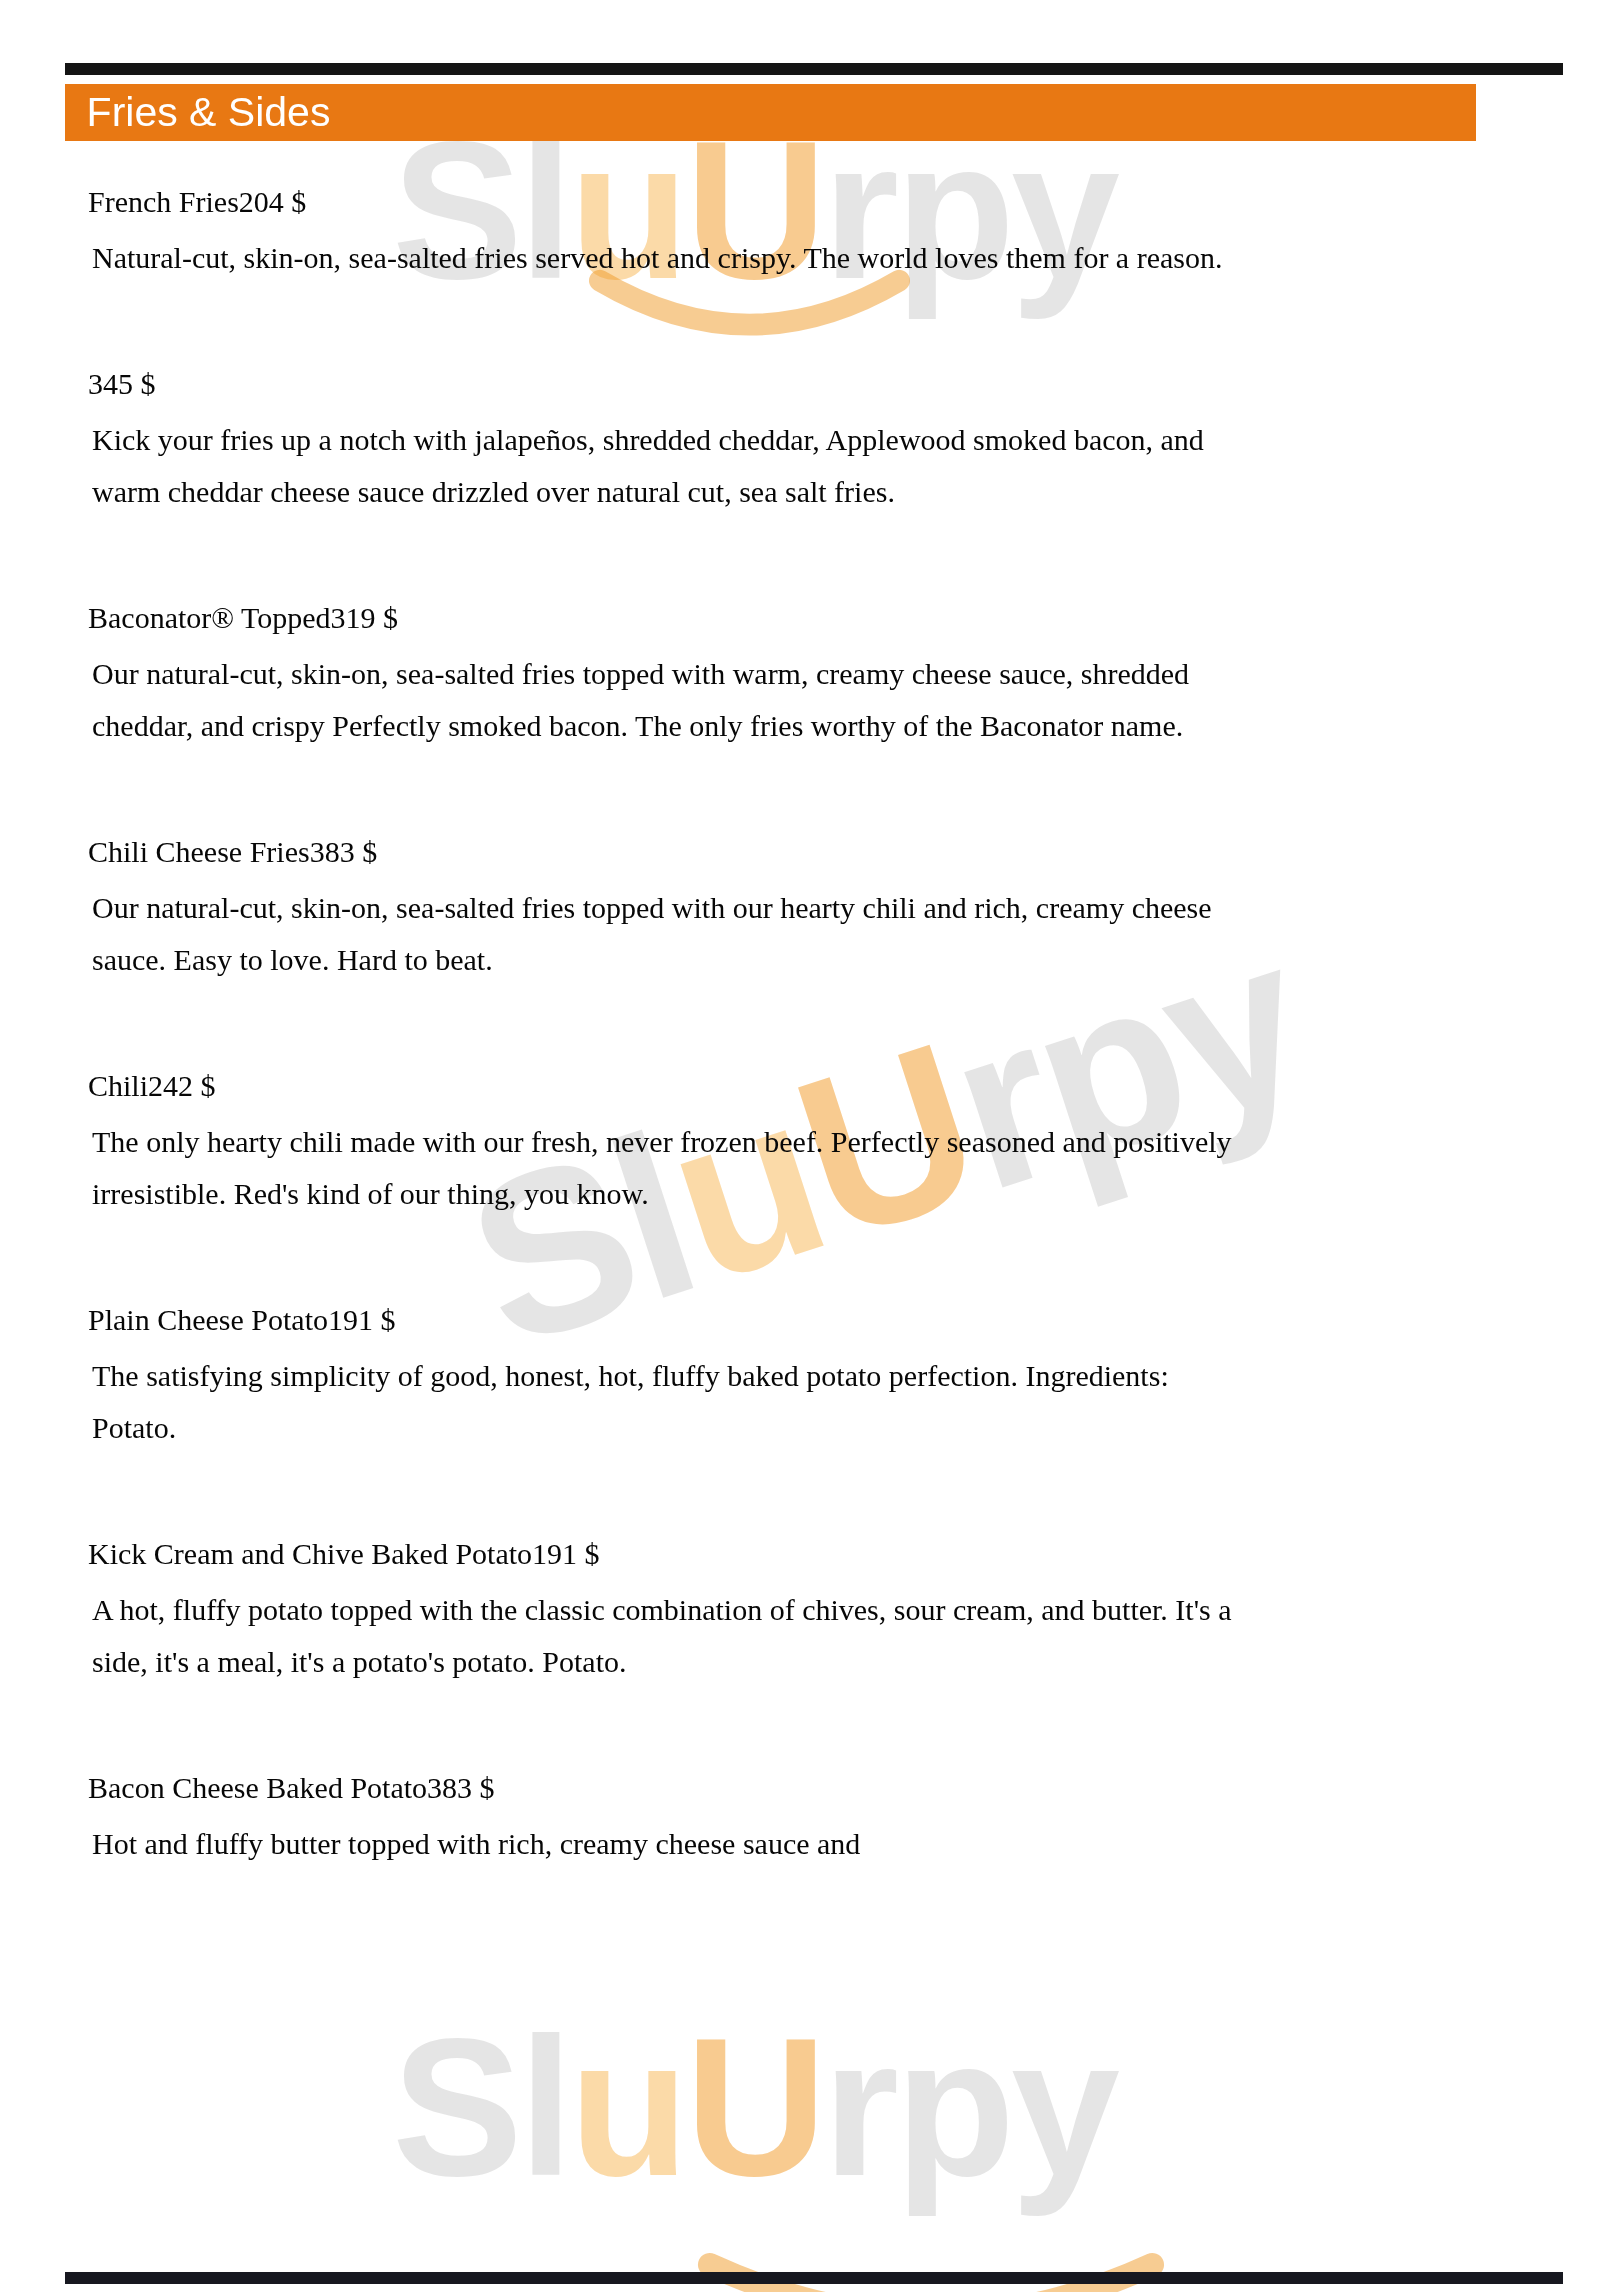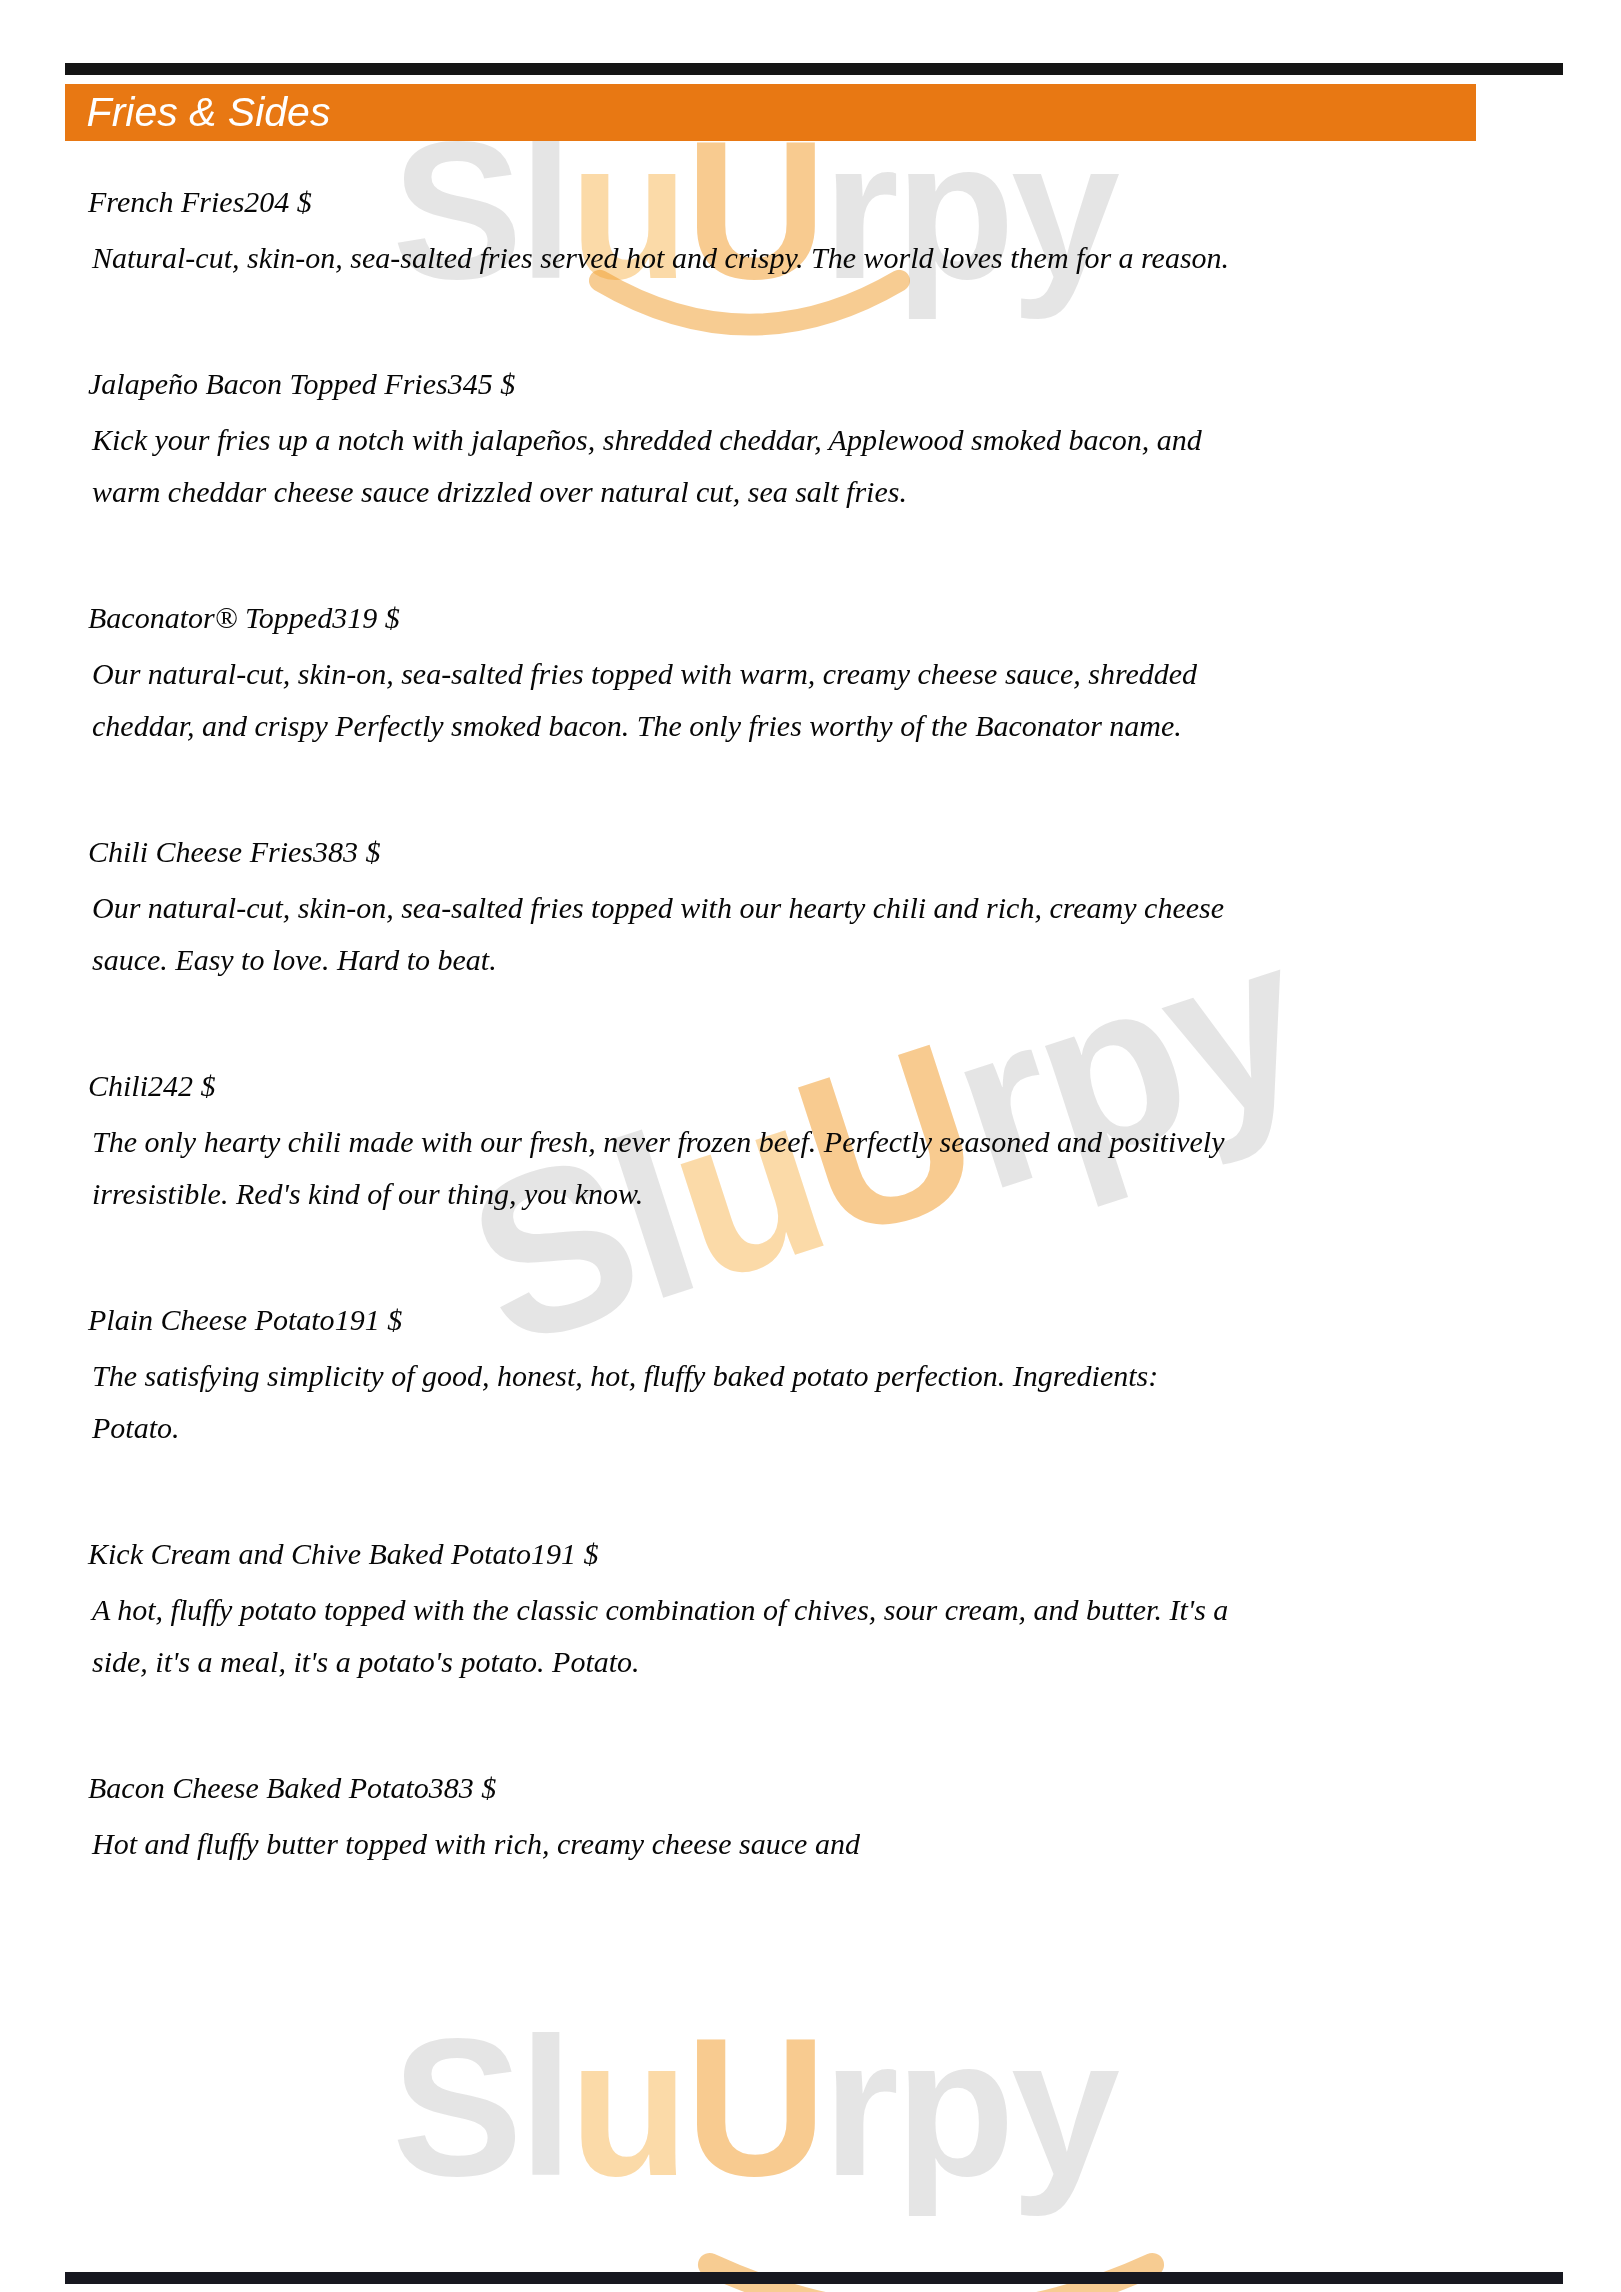--- a/index.html
+++ b/index.html
@@ -28,21 +28,21 @@
   .wm2 { left: 441px;  top: 1147px; font-size: 230px; transform: rotate(-18deg); transform-origin: left top; }
   .wm3 { left: 392px;  top: 1995px; font-size: 196px; }
   .wl.g  { color: rgba(40, 40, 40, 0.12); }
   .wl.o1 { color: rgba(246, 178, 74, 0.48); }
   .wl.o2 { color: rgba(240, 146, 22, 0.48); }
   .swoosh { position: absolute; z-index: 0; pointer-events: none; }
   .sw1 { left: 588px; top: 263px;  width: 323px; height: 93px; }
   .sw3 { left: 696px; top: 2249px; width: 470px; height: 98px; }
 
   
-  .top-rule, .section-header, .menu, .bottom-rule { position: absolute; z-index: 1; font-style: italic; }
+  .top-rule, .section-header, .menu, .bottom-rule { position: absolute; z-index: 1; }
 
   .top-rule {
     left: 65px; top: 63px;
     width: 1498px; height: 11.8px;
     background: var(--rule_color, #141414);
   }
 
   .section-header {
     left: 65px; top: 84px;
     width: 1411px; height: 57px;
@@ -123,21 +123,20 @@
     <section class="item">
       <div class="item-head">
         <h3 class="item-name">French Fries</h3>
         <span class="item-price">204 $</span>
       </div>
       <p class="item-desc">Natural-cut, skin-on, sea-salted fries served hot and crispy. The world loves them for a reason.</p>
     </section>
 
     <section class="item">
       <div class="item-head">
-        <h3 class="item-name">Jalapeño Bacon Topped Fries</h3>
         <span class="item-price">345 $</span>
       </div>
       <p class="item-desc">Kick your fries up a notch with jalapeños, shredded cheddar, Applewood smoked bacon, and warm cheddar cheese sauce drizzled over natural cut, sea salt fries.</p>
     </section>
 
     <section class="item">
       <div class="item-head">
         <h3 class="item-name">Baconator® Topped</h3>
         <span class="item-price">319 $</span>
       </div>

